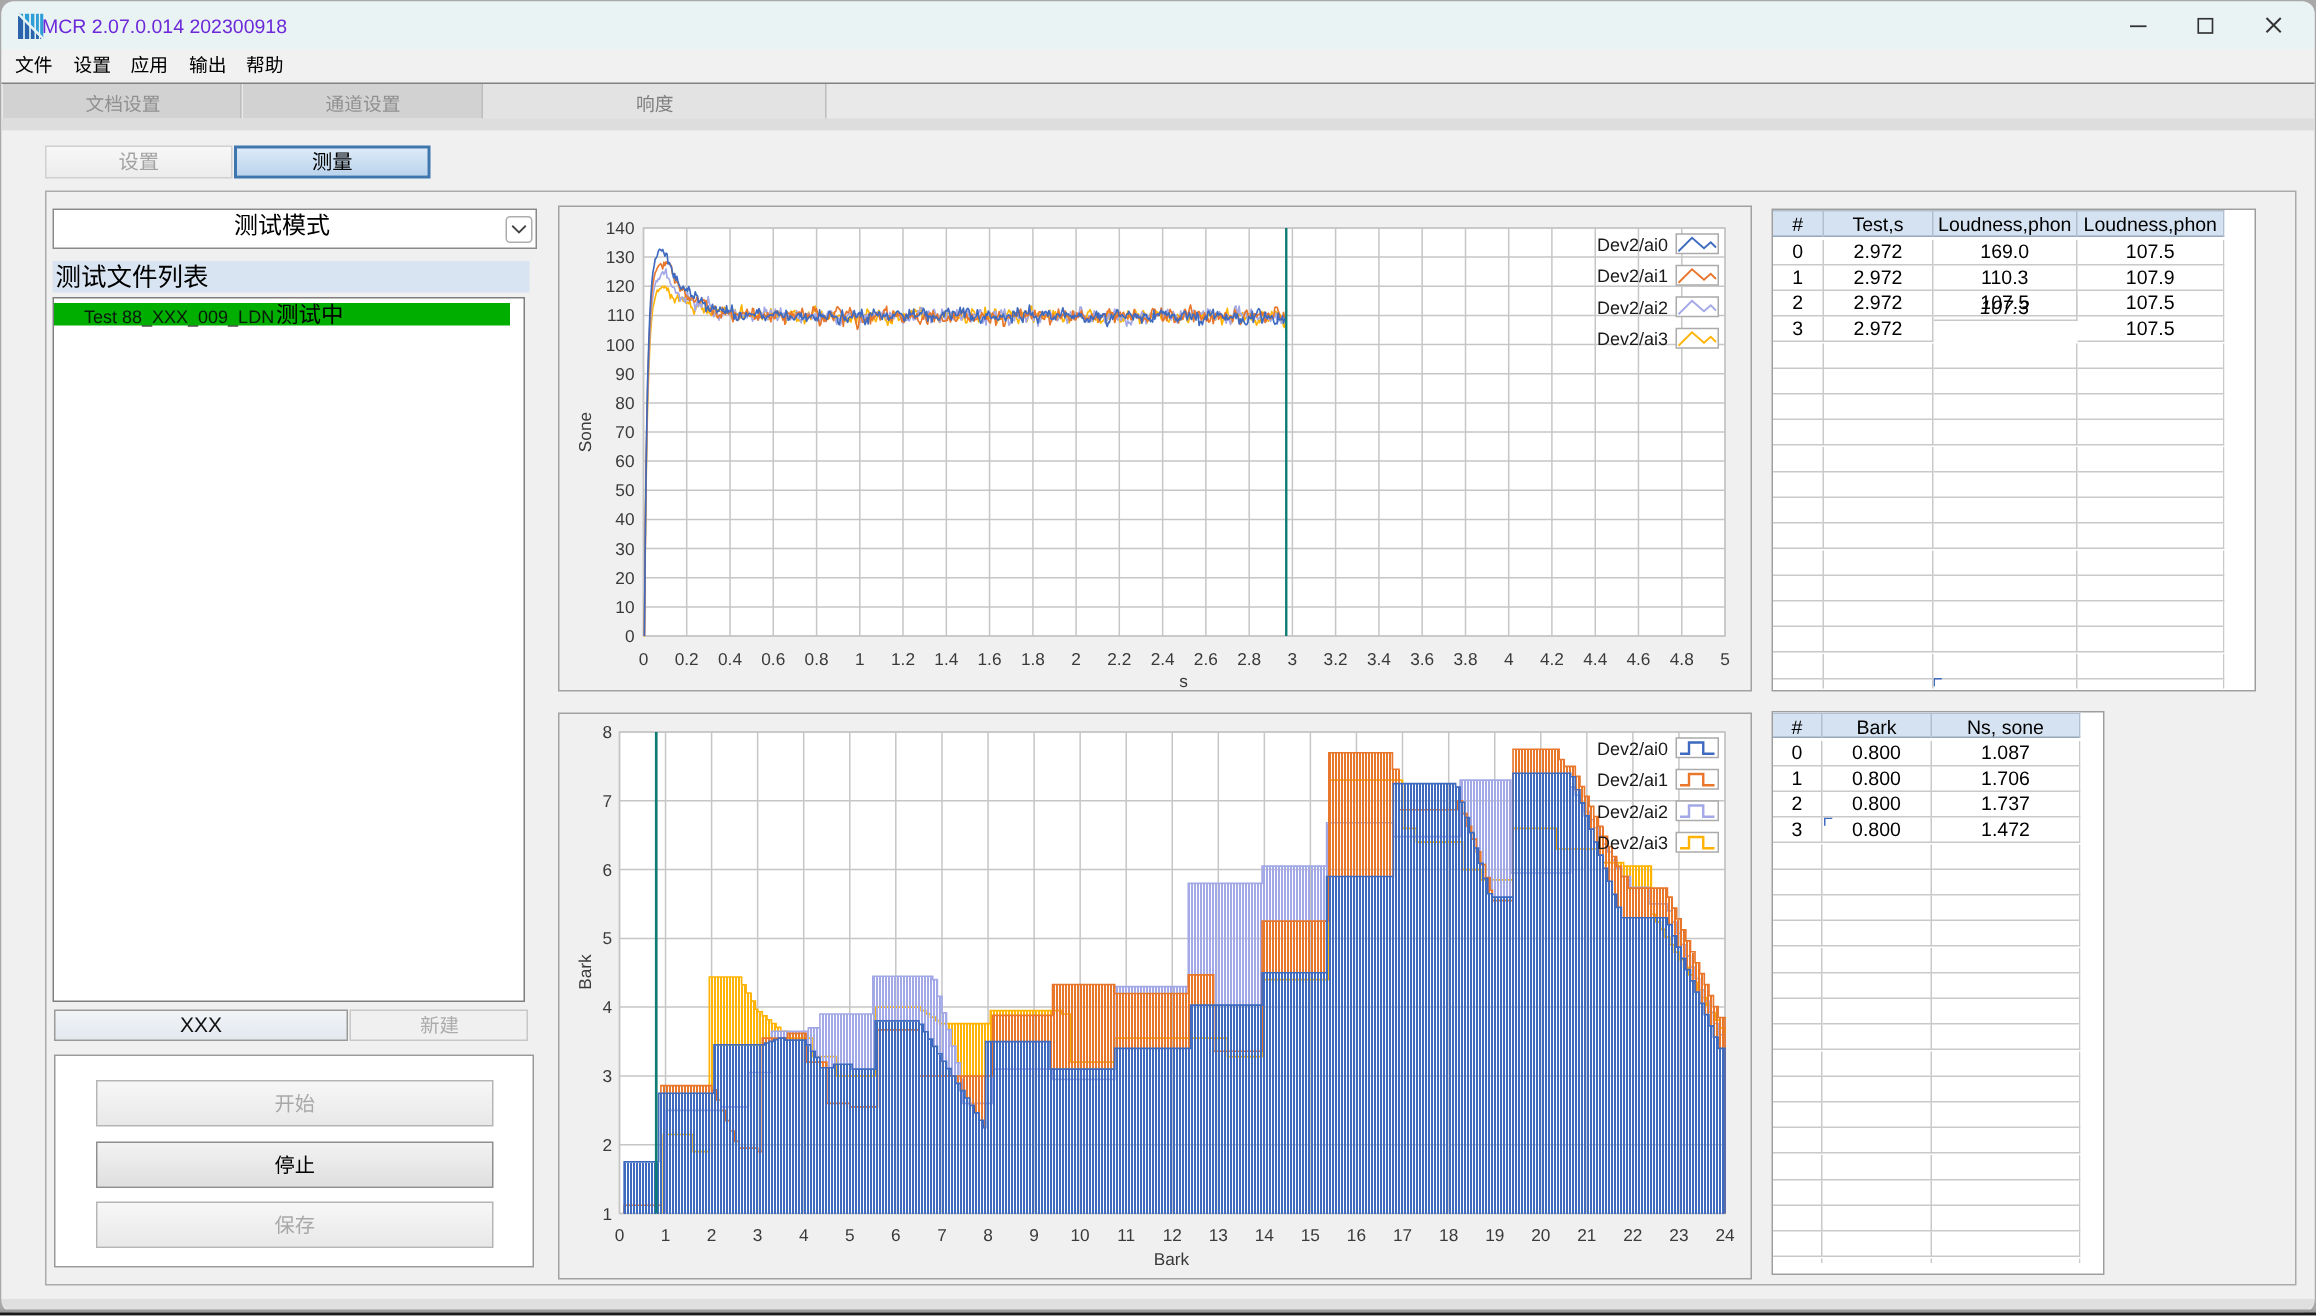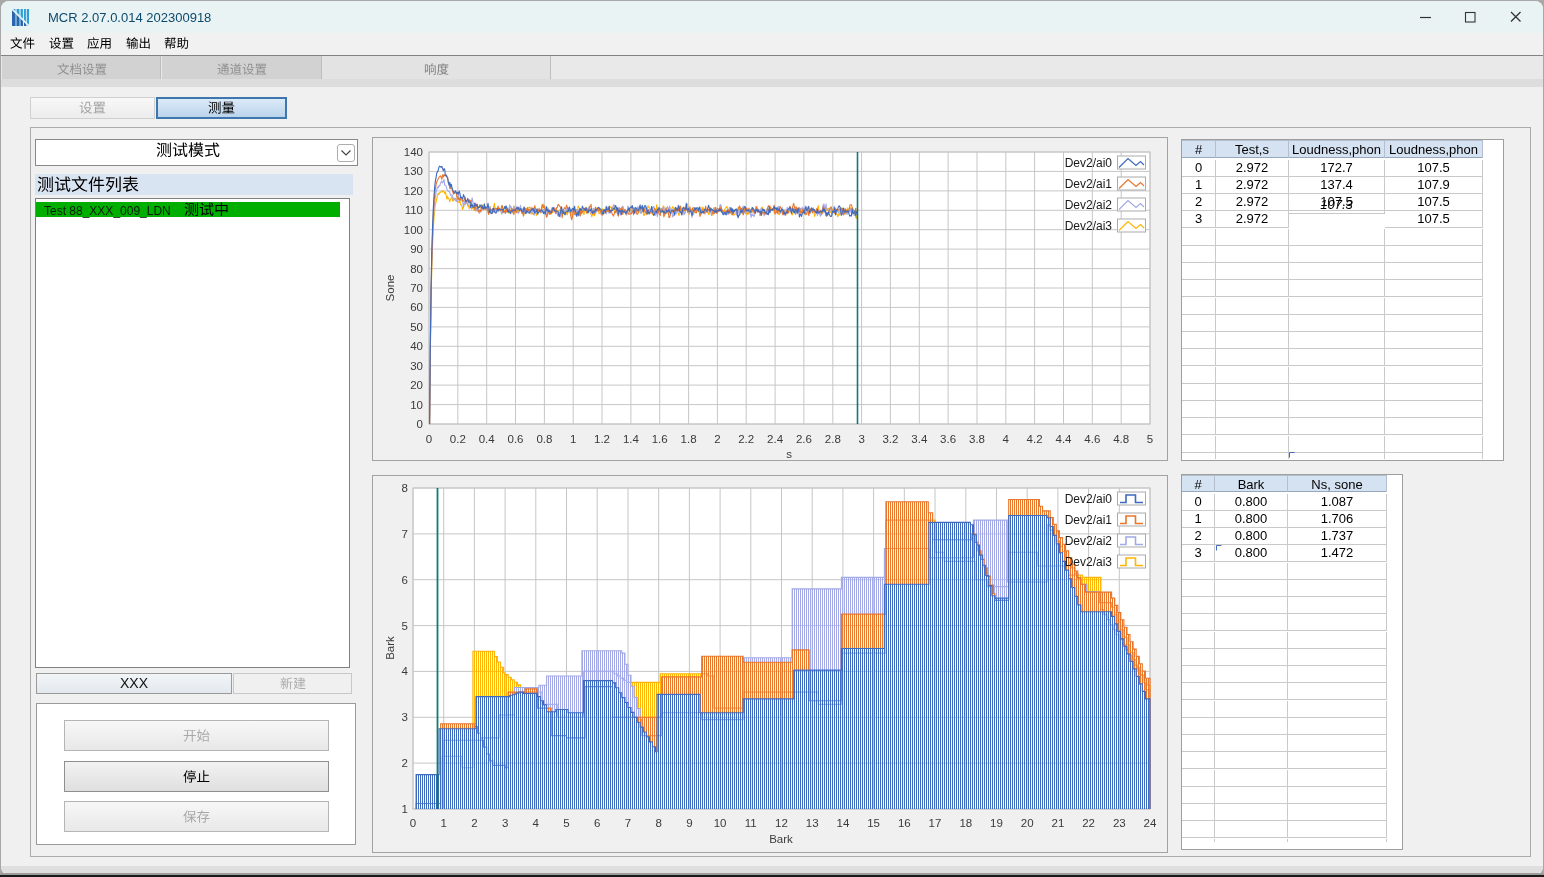--- a/index.html
+++ b/index.html
@@ -26,21 +26,21 @@
         <rect x="4.6" y="0" width="2.8" height="17"></rect>
         <rect x="8.6" y="0" width="2.3" height="17"></rect>
         <rect x="12" y="0" width="1.9" height="17"></rect>
         <rect x="14.8" y="0" width="2.2" height="17"></rect>
       </g>
     </defs>
 <use href="#bars" fill="#2E9FD6"></use>
 <use href="#bars" fill="#2B64AC" clip-path="url(#lowtri)"></use>
 <path d="M-0.5 -0.5 L17.5 17.5" stroke="#E9F3F3" stroke-width="1.7"></path>
 </svg>
-<div class="abs" style="left:48px;top:10px;font-size:13px;color:#0c4a6e;">MCR 2.07.0.014 202300918</div>
+<div class="abs" style="left:28px;top:10px;font-size:13px;color:#6d28d9;">MCR 2.07.0.014 202300918</div>
 <svg class="abs" style="left:1410px;top:8px" width="120" height="18">
     <path d="M10 9.5 H21" stroke="#333" stroke-width="1.2" fill="none"></path>
     <rect x="55.5" y="4.5" width="9.5" height="9.5" stroke="#333" fill="none" stroke-width="1.1"></rect>
     <path d="M101 4 L110.5 13.5 M110.5 4 L101 13.5" stroke="#333" stroke-width="1.3" fill="none"></path>
   </svg>
 <div class="abs" style="left:1px;top:33px;width:1542px;height:22px;background:#F1F1F1;"></div>
 <div class="abs" style="left:1px;top:55px;width:1542px;height:32px;background:#E9E9E9;border-top:1px solid #828282;"></div>
 <div class="abs" style="left:2px;top:56px;width:159px;height:23px;background:#D2D2D2;border-right:1px solid #BDBDBD;"></div>
 <div class="abs" style="left:162px;top:56px;width:160px;height:23px;background:#D2D2D2;border-right:1px solid #BDBDBD;"></div>
 <div class="abs" style="left:322px;top:56px;width:229px;height:23px;background:#E3E3E3;border-right:1px solid #BDBDBD;"></div>
@@ -50,45 +50,45 @@
 <div class="abs" style="left:156px;top:97px;width:131px;height:22px;background:linear-gradient(#DCEAF8,#BBD4EC);border:2px solid #3E76AE;"></div>
 <div class="abs" style="left:30px;top:127px;width:1501px;height:730px;border:1px solid #ABABAB;"></div>
 <div class="abs" style="left:35px;top:139px;width:323px;height:27px;background:#fff;border:1px solid #8A8A8A;"></div>
 <div class="abs" style="left:337px;top:144px;width:18px;height:18px;border:1px solid #ADADAD;border-radius:3px;"></div>
 <svg class="abs" style="left:340px;top:148px" width="12" height="10">
     <path d="M1.5 2.5 L6 7 L10.5 2.5" stroke="#444" stroke-width="1.2" fill="none"></path>
   </svg>
 <div class="abs" style="left:35px;top:174px;width:318px;height:21px;background:#D9E4F2;"></div>
 <div class="abs" style="left:35px;top:198px;width:315px;height:470px;background:#fff;border:1px solid #7F7F7F;"></div>
 <div class="abs" style="left:36px;top:202px;width:304px;height:15px;background:#00AE00;"></div>
-<div class="abs" style="left:44px;top:203.5px;font-size:12px;color:#0A1A0A;">Test 88_XXX_009_LDN</div>
+<div class="abs" style="left:56px;top:203.5px;font-size:12px;color:#0A1A0A;">Test 88_XXX_009_LDN</div>
 <div class="abs" style="left:36px;top:673px;width:196px;height:21px;background:linear-gradient(#F2F5F8,#E2E8EE);border:1px solid #9A9A9A;font-size:14px;color:#111;text-align:center;line-height:19px;">XXX</div>
 <div class="abs" style="left:233px;top:673px;width:119px;height:21px;background:#F0F0F0;border:1px solid #C8C8C8;"></div>
 <div class="abs" style="left:36px;top:703px;width:320px;height:142px;background:#fff;border:1px solid #9A9A9A;"></div>
 <div class="btn" style="left:64px;top:720px;width:265px;height:31px;"></div>
 <div class="btn" style="left:64px;top:761px;width:265px;height:31px;border-color:#8F8F8F;background:linear-gradient(#F2F2F2,#DFDFDF);"></div>
 <div class="btn" style="left:64px;top:801px;width:265px;height:31px;"></div>
 <div class="abs" style="left:372px;top:137px;width:796px;height:324px;background:#F0F0F0;border:1px solid #A2A2A2;"></div>
 <div class="abs" style="left:372px;top:475px;width:796px;height:378px;background:#F0F0F0;border:1px solid #A2A2A2;"></div>
 <div class="abs" style="left:1181px;top:139px;width:323px;height:322px;background:#fff;border:1px solid #9E9E9E;"></div>
 <div class="abs" style="left:1181px;top:474px;width:222px;height:376px;background:#fff;border:1px solid #9E9E9E;"></div>
 <div style="position:absolute;left:1182px;top:140px;width:301px;height:319px;overflow:hidden;">
     <div style="position:absolute;left:0;top:0;width:301px;height:319px;background:#fff;"></div>
     <div class="th" style="left:0;top:0;width:301px;height:18px;"></div>
     <div class="thc" style="left:0px;top:0;width:34px;height:18px;line-height:18px;">#</div>
     <div class="thc" style="left:34px;top:0;width:73px;height:18px;line-height:18px;">Test,s</div>
     <div class="thc" style="left:107px;top:0;width:96px;height:18px;line-height:18px;">Loudness,phon</div>
     <div class="thc" style="left:203px;top:0;width:98px;height:18px;line-height:18px;">Loudness,phon</div>
     <div class="tdc" style="left:0px;top:19.5px;width:34px;height:17.2px;line-height:16.2px;">0</div>
     <div class="tdc" style="left:34px;top:19.5px;width:73px;height:17.2px;line-height:16.2px;">2.972</div>
-    <div class="tdc" style="left:107px;top:19.5px;width:96px;height:17.2px;line-height:16.2px;">172.7</div>
+    <div class="tdc" style="left:107px;top:19.5px;width:96px;height:17.2px;line-height:16.2px;">169.0</div>
     <div class="tdc" style="left:203px;top:19.5px;width:98px;height:17.2px;line-height:16.2px;">107.5</div>
     <div class="tdc" style="left:0px;top:36.8px;width:34px;height:17.2px;line-height:16.2px;">1</div>
     <div class="tdc" style="left:34px;top:36.8px;width:73px;height:17.2px;line-height:16.2px;">2.972</div>
-    <div class="tdc" style="left:107px;top:36.8px;width:96px;height:17.2px;line-height:16.2px;">137.4</div>
+    <div class="tdc" style="left:107px;top:36.8px;width:96px;height:17.2px;line-height:16.2px;">110.3</div>
     <div class="tdc" style="left:203px;top:36.8px;width:98px;height:17.2px;line-height:16.2px;">107.9</div>
     <div class="tdc" style="left:0px;top:54.0px;width:34px;height:17.2px;line-height:16.2px;">2</div>
     <div class="tdc" style="left:34px;top:54.0px;width:73px;height:17.2px;line-height:16.2px;">2.972</div>
     <div class="tdc" style="left:107px;top:54.0px;width:96px;height:17.2px;line-height:16.2px;">107.5</div>
     <div class="tdc" style="left:203px;top:54.0px;width:98px;height:17.2px;line-height:16.2px;">107.5</div>
     <div class="tdc" style="left:0px;top:71.2px;width:34px;height:17.2px;line-height:16.2px;">3</div>
     <div class="tdc" style="left:34px;top:71.2px;width:73px;height:17.2px;line-height:16.2px;">2.972</div>
     <div class="tdc" style="left:107px;top:57px;width:96px;height:17.2px;line-height:16.2px;font-style:italic;">107.3</div>
     <div class="tdc" style="left:203px;top:71.2px;width:98px;height:17.2px;line-height:16.2px;">107.5</div>
     <div class="tdc" style="left:0px;top:88.5px;width:34px;height:17.2px;line-height:16.2px;"></div>

